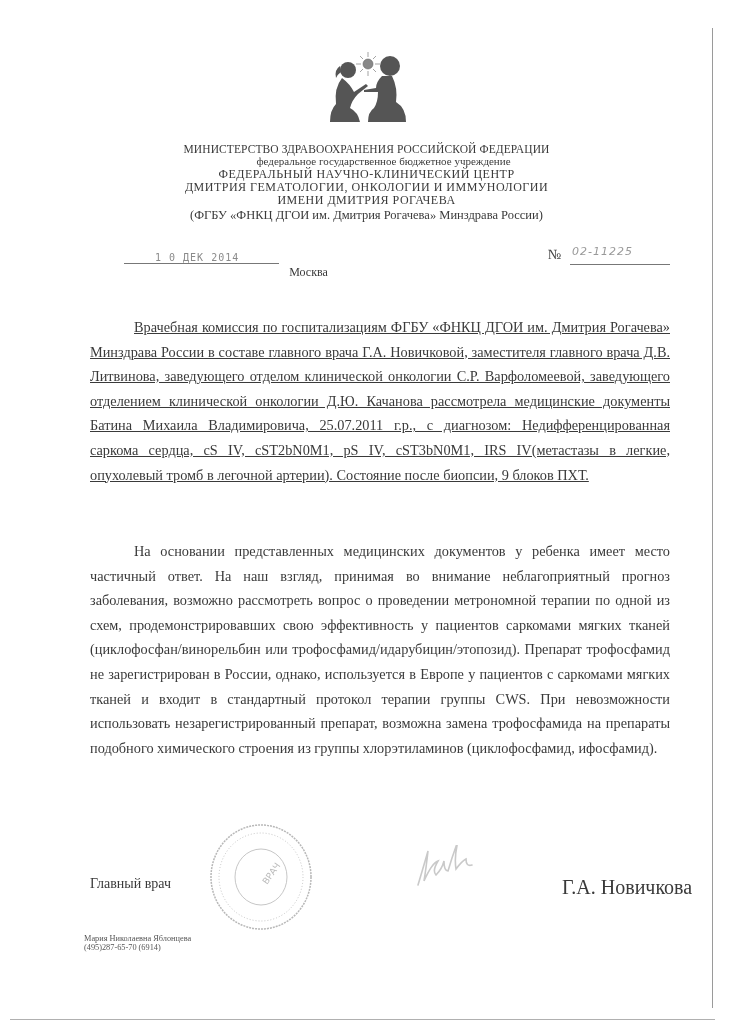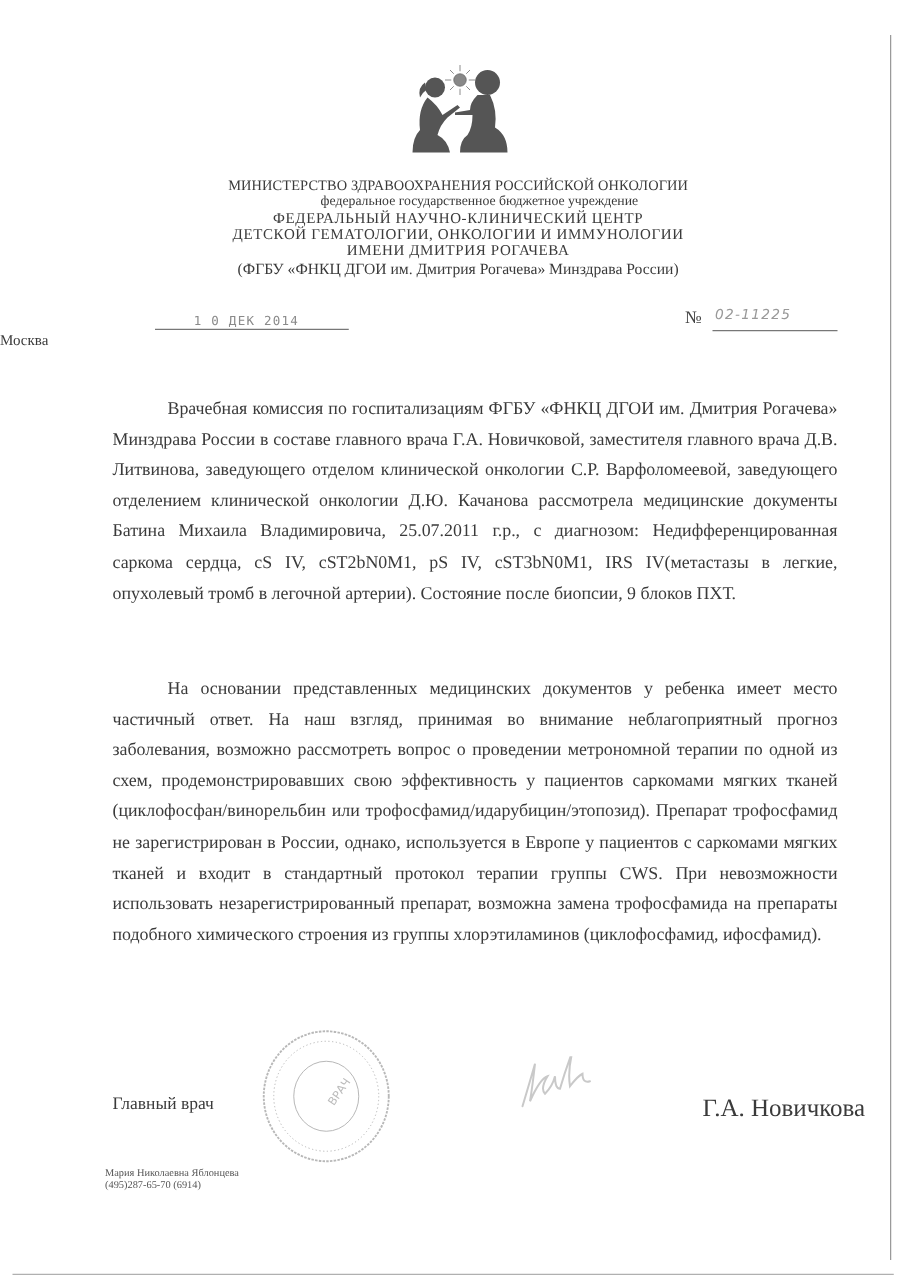--- a/index.html
+++ b/index.html
@@ -16,23 +16,23 @@
     .h-bold { font-weight: normal; font-size: 12px; letter-spacing: 0.5px; }
     .h-b1 { top: 168px; }
     .h-b2 { top: 181px; }
     .h-b3 { top: 194px; }
     .h-abbr { top: 209px; font-size: 12.5px; }
     .date-line { position: absolute; left: 124px; top: 263px; width: 155px; height: 1px; background: #777; }
     .date-stamp { position: absolute; left: 155px; top: 252px; font-family: "DejaVu Sans Mono", monospace; font-size: 10px; color: #8a8a8a; letter-spacing: 1px; }
     .num-label { position: absolute; left: 548px; top: 247px; font-size: 14px; color: #444; }
     .num-value { position: absolute; left: 572px; top: 245px; font-family: "DejaVu Sans", sans-serif; font-style: italic; font-size: 11px; color: #999; letter-spacing: 1px; }
     .num-line { position: absolute; left: 570px; top: 264px; width: 100px; height: 1px; background: #777; }
-    .city { position: absolute; left: 0; width: 617px; top: 265px; font-size: 12px; }
+    .city { position: absolute; left: 0; width: 617px; top: 265px; text-align: center; font-size: 12px; }
     .para { position: absolute; left: 90px; width: 580px; font-size: 14.3px; line-height: 24.6px; text-align: justify; text-indent: 44px; }
-    .p1 { top: 315px; }
+    .p1 { top: 315px; text-decoration: underline; }
     .p2 { top: 539px; }
     .sign-title { position: absolute; left: 90px; top: 876px; font-size: 14px; }
     .sign-name { position: absolute; left: 562px; top: 876px; font-size: 20px; }
     .stamp { position: absolute; left: 207px; top: 823px; width: 108px; height: 108px; }
     .signature { position: absolute; left: 410px; top: 845px; width: 90px; height: 45px; }
     .contact { position: absolute; left: 84px; top: 934px; font-size: 8.3px; line-height: 9px; color: #555; }
   </style>
 </head>
 <body>
 
@@ -56,24 +56,24 @@
       <line x1="50" y1="21" x2="50" y2="26"></line>
     <line x1="38" y1="14" x2="43" y2="14"></line>
       <line x1="57" y1="14" x2="62" y2="14"></line>
     <line x1="42" y1="6" x2="45" y2="9"></line>
       <line x1="55" y1="19" x2="58" y2="22"></line>
     <line x1="58" y1="6" x2="55" y2="9"></line>
       <line x1="45" y1="19" x2="42" y2="22"></line>
   </g>
 </svg>
 
-<div class="header h-ministry">МИНИСТЕРСТВО ЗДРАВООХРАНЕНИЯ РОССИЙСКОЙ ОНКОЛОГИИ</div>
+<div class="header h-ministry">МИНИСТЕРСТВО ЗДРАВООХРАНЕНИЯ РОССИЙСКОЙ ФЕДЕРАЦИИ</div>
 <div class="header h-sub">федеральное государственное бюджетное учреждение</div>
 <div class="header h-bold h-b1">ФЕДЕРАЛЬНЫЙ НАУЧНО-КЛИНИЧЕСКИЙ ЦЕНТР</div>
-<div class="header h-bold h-b2">ДЕТСКОЙ ГЕМАТОЛОГИИ, ОНКОЛОГИИ И ИММУНОЛОГИИ</div>
+<div class="header h-bold h-b2">ДМИТРИЯ ГЕМАТОЛОГИИ, ОНКОЛОГИИ И ИММУНОЛОГИИ</div>
 <div class="header h-bold h-b3">ИМЕНИ ДМИТРИЯ РОГАЧЕВА</div>
 <div class="header h-abbr">(ФГБУ «ФНКЦ ДГОИ им. Дмитрия Рогачева» Минздрава России)</div>
 
 <div class="date-stamp">1 0 ДЕК 2014</div>
 <div class="date-line"></div>
 <div class="num-label">№</div>
 <div class="num-value">02-11225</div>
 <div class="num-line"></div>
 <div class="city">Москва</div>
 

